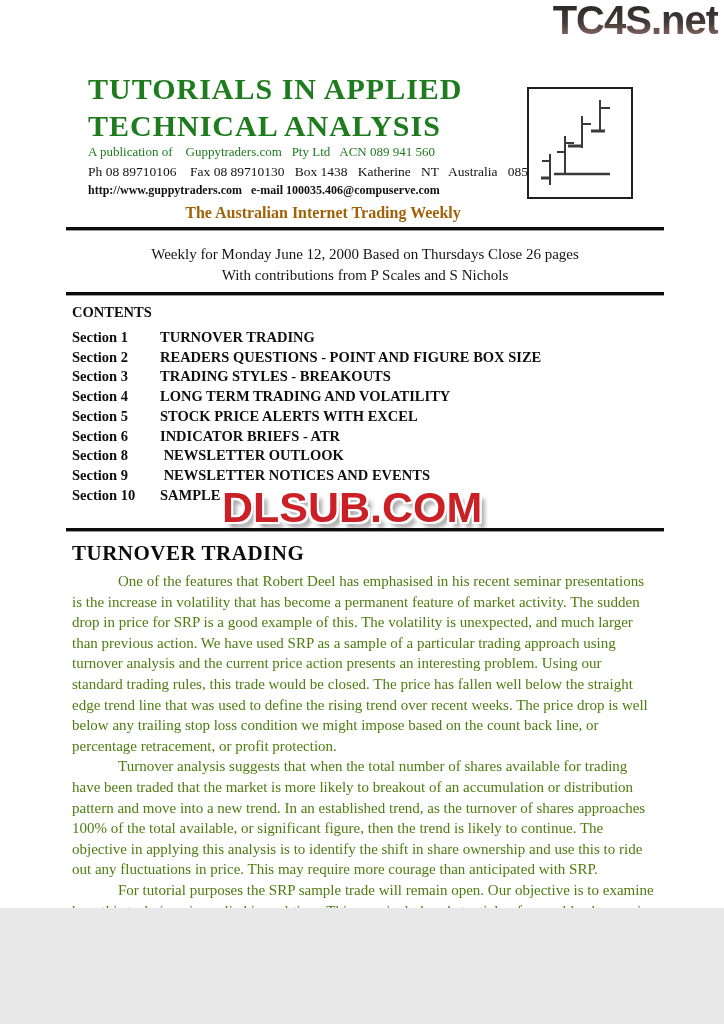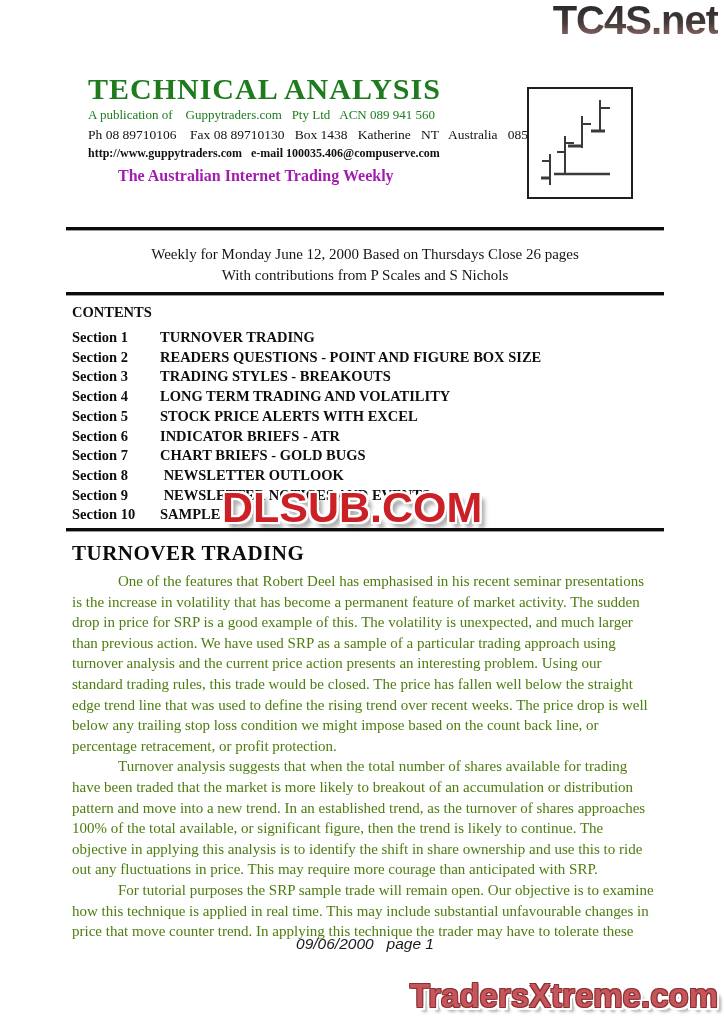--- a/index.html
+++ b/index.html
@@ -1,34 +1,34 @@
 <!DOCTYPE html>
 <html><head>
 <meta charset="utf-8">
 <style>
   html,body{margin:0;padding:0;background:#e8e8e8;}
-  .page{position:relative;width:724px;height:1024px;background:#ffffff;overflow:hidden;
+  .page{position:relative;width:724px;height:908px;background:#ffffff;overflow:hidden;
         font-family:"Liberation Serif","DejaVu Serif",serif;color:#111;}
 
   
   .tc4s{position:absolute;top:-2px;right:6px;
         font-family:"Liberation Sans","DejaVu Sans",sans-serif;
         font-weight:bold;font-size:40px;letter-spacing:-1px;color:#473c3a;}
   @supports ((-webkit-background-clip:text) or (background-clip:text)){
     .tc4s{background:linear-gradient(#2c2928 15%,#443b39 55%,#99706a 92%);
           -webkit-background-clip:text;background-clip:text;color:transparent;}
   }
 
   
   .masthead{position:absolute;left:88px;top:70px;width:440px;}
   .mast-title{color:#1e7b1e;font-weight:bold;font-size:30px;line-height:37px;letter-spacing:1px;}
   .mast-pub{color:#1e7b1e;font-size:13px;white-space:pre;}
   .mast-contact{color:#111;font-size:13.5px;margin-top:4px;white-space:pre;}
   .mast-web{color:#111;font-size:12px;font-weight:bold;margin-top:3px;white-space:pre;}
-  .mast-tag{color:#a21caf;font-size:16px;font-weight:bold;margin-top:6px;margin-left:30px;}
+  .mast-tag{color:#a16207;font-size:16px;font-weight:bold;margin-top:6px;margin-left:30px;text-align:center;}
 
   .logo-box{position:absolute;left:527px;top:87px;width:102px;height:108px;
             border:2px solid #1f1f1f;background:#fff;}
 
   .rule{position:absolute;left:66px;right:60px;height:3px;background:#0c0c0c;
         border-bottom:1px solid #9a9a9a;}
   .rule1{top:227px;} .rule2{top:292px;} .rule3{top:528px;}
 
   
   .issue{position:absolute;left:66px;right:60px;top:244px;text-align:center;
@@ -74,20 +74,21 @@
              5px 5px 3px rgba(120,120,120,.6);}
 </style>
 </head>
 <body>
 
 <div class="page">
 
   <div class="tc4s">TC4S.net</div>
 
   <div class="masthead">
+    <div class="mast-title">TUTORIALS IN APPLIED</div>
     <div class="mast-title">TECHNICAL ANALYSIS</div>
     <div class="mast-pub">A publication of    Guppytraders.com   Pty Ltd   ACN 089 941 560</div>
     <div class="mast-contact">Ph 08 89710106    Fax 08 89710130   Box 1438   Katherine   NT   Australia   0851</div>
     <div class="mast-web">http://www.guppytraders.com   e-mail 100035.406@compuserve.com</div>
     <div class="mast-tag">The Australian Internet Trading Weekly</div>
   </div>
 
   <div class="logo-box">
     <svg width="98" height="104" viewBox="0 0 98 104" xmlns="http://www.w3.org/2000/svg">
       <g stroke="#3a3a3a" stroke-width="2" fill="none">
@@ -137,24 +138,20 @@
     </div>
     <div class="contents-row">
       <span class="lab">Section 5</span>
       <span class="tit">STOCK PRICE ALERTS WITH EXCEL</span>
     </div>
     <div class="contents-row">
       <span class="lab">Section 6</span>
       <span class="tit">INDICATOR BRIEFS - ATR</span>
     </div>
     <div class="contents-row">
-      <span class="lab">Section 7</span>
-      <span class="tit">CHART BRIEFS - GOLD BUGS</span>
-    </div>
-    <div class="contents-row">
       <span class="lab">Section 8</span>
       <span class="tit"> NEWSLETTER OUTLOOK</span>
     </div>
     <div class="contents-row">
       <span class="lab">Section 9</span>
       <span class="tit"> NEWSLETTER NOTICES AND EVENTS</span>
     </div>
     <div class="contents-row">
       <span class="lab">Section 10</span>
       <span class="tit">SAMPLE</span>

